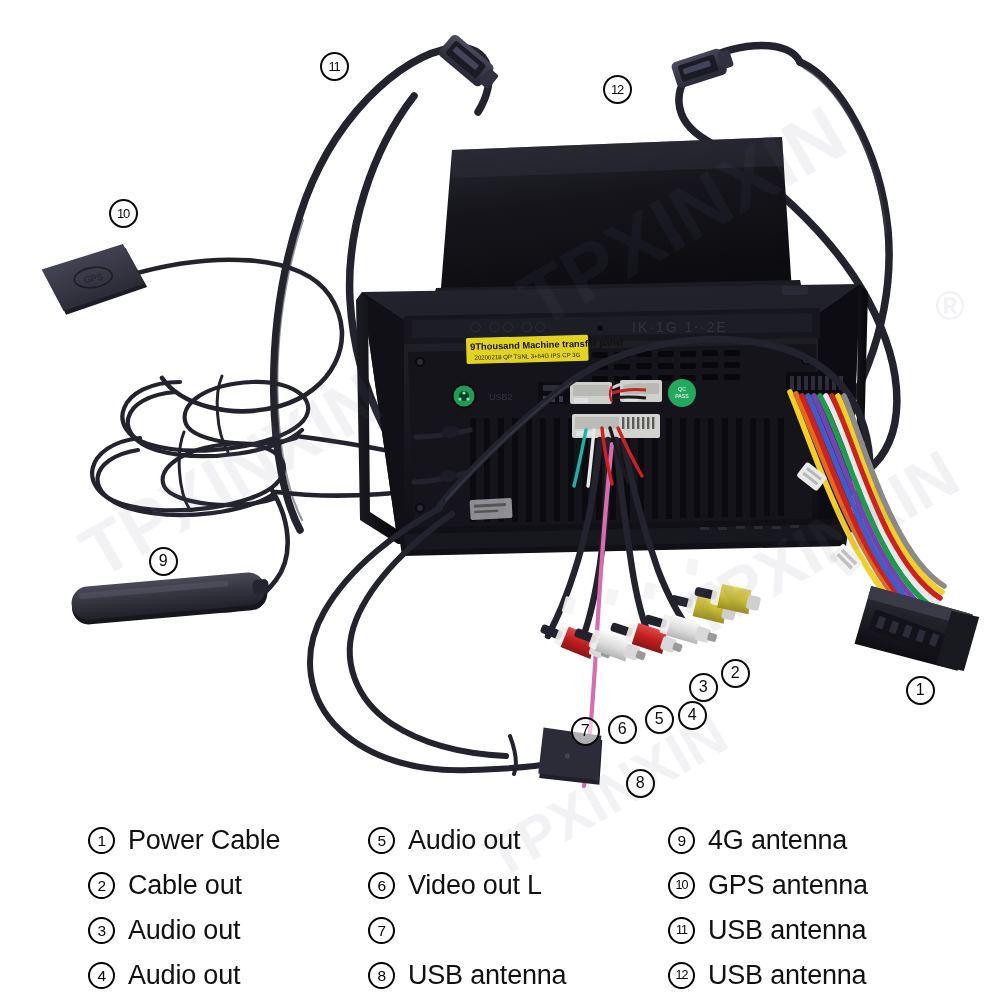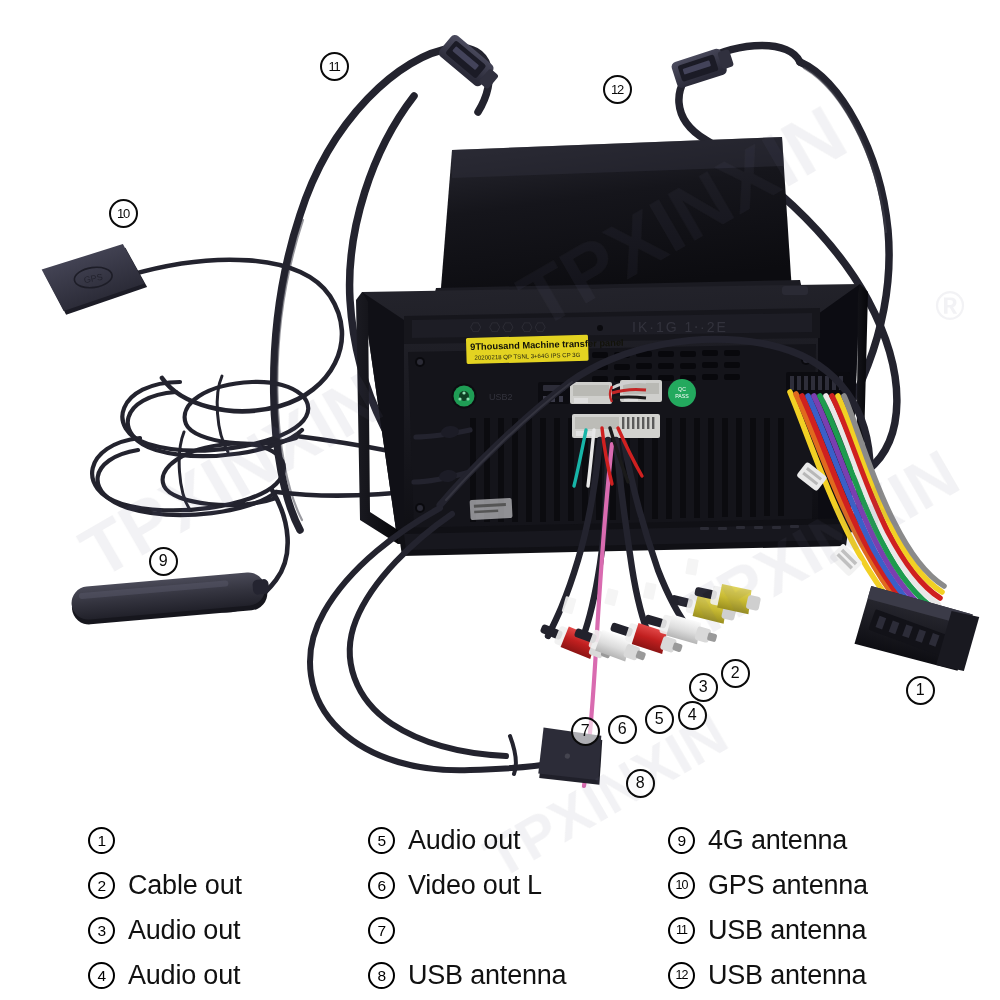--- a/index.html
+++ b/index.html
@@ -501,20 +501,21 @@
       <div class="callout" style="left: 148.5px; top: 546.5px;">9</div>
       <div class="callout two" style="left: 108.5px; top: 198.5px;">10</div>
       <div class="callout two" style="left: 319.5px; top: 51.5px;">11</div>
       <div class="callout two" style="left: 602.5px; top: 74.5px;">12</div>
     </div>
 
   <div id="legend">
     <div class="lg-col lg-c1">
         <div class="lg-row">
           <div class="lg-num">1</div>
+          <div class="lg-txt">Power Cable</div>
         </div>
         <div class="lg-row">
           <div class="lg-num">2</div>
           <div class="lg-txt">Cable out</div>
         </div>
         <div class="lg-row">
           <div class="lg-num">3</div>
           <div class="lg-txt">Audio out</div>
         </div>
         <div class="lg-row">

